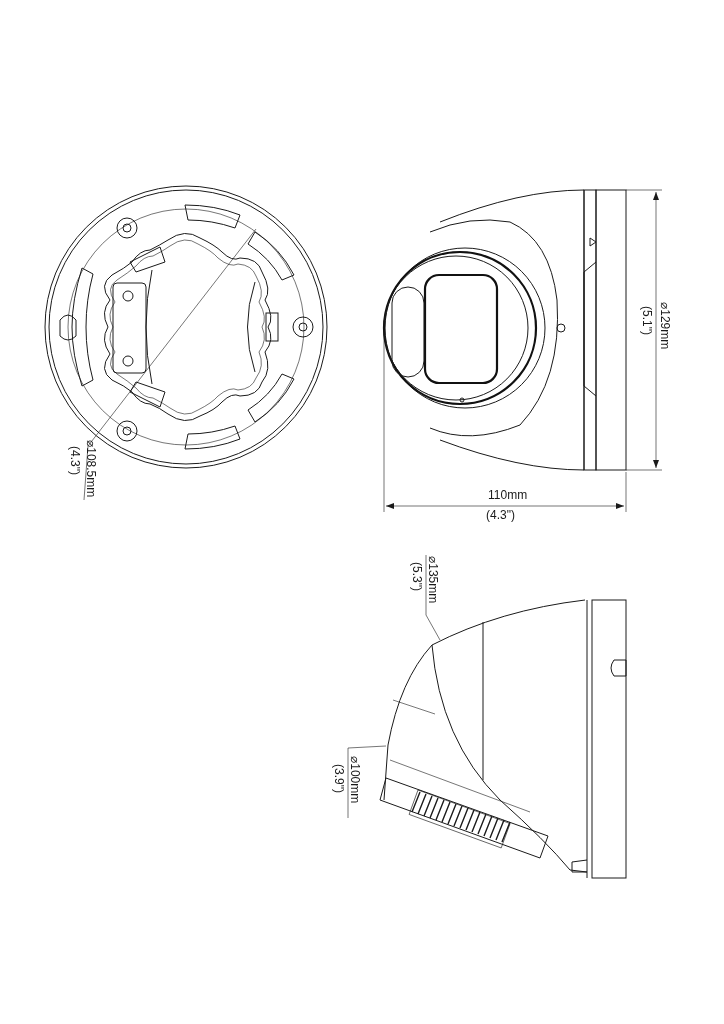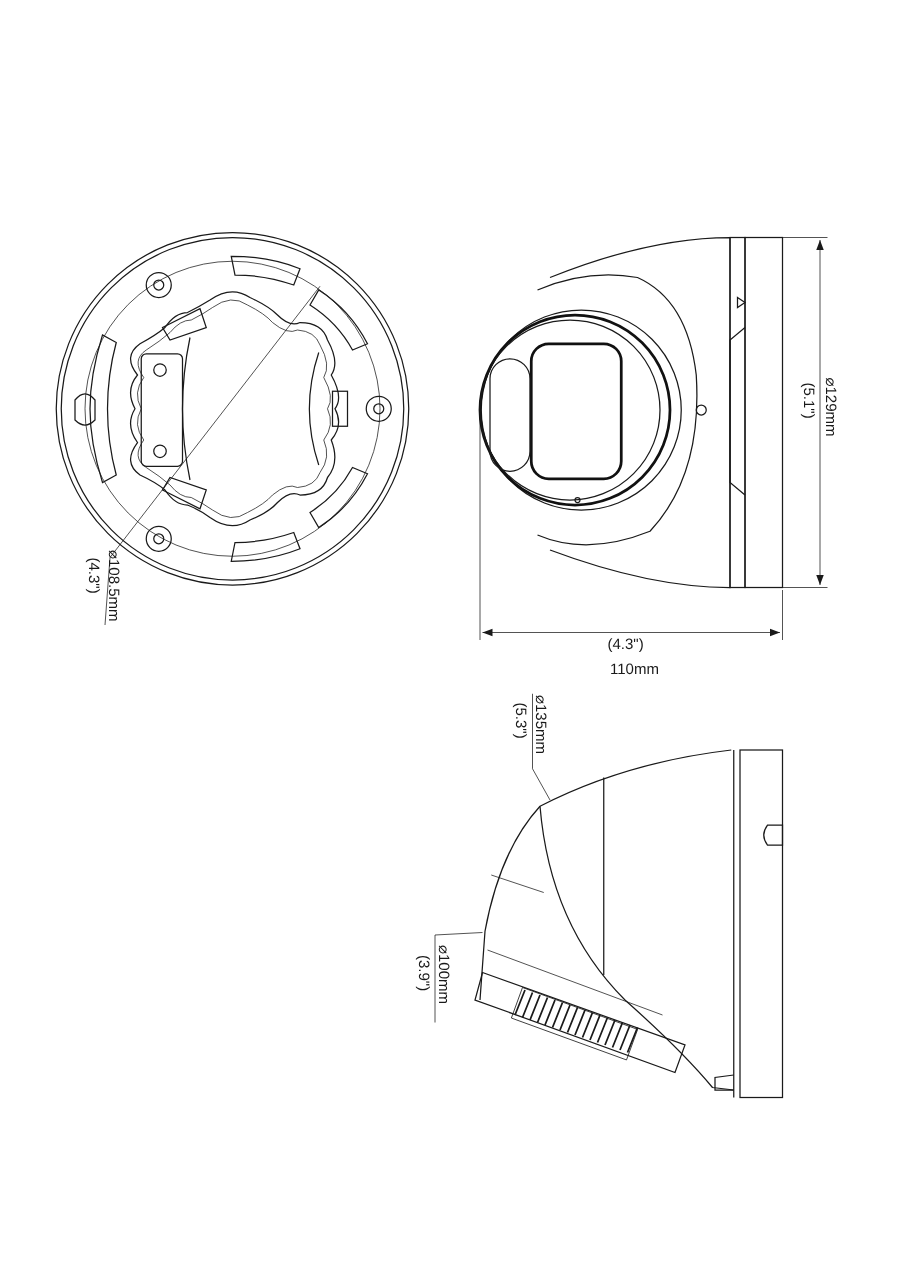--- a/index.html
+++ b/index.html
@@ -104,20 +104,20 @@
     <line class="lnt" x1="348" y1="748" x2="348" y2="818"></line>
   </g>
 </svg>
 
 <div class="lbl rot" style="left:98px;top:440px;">⌀108.5mm</div>
 <div class="lbl rot" style="left:82px;top:446px;">(4.3")</div>
 
 <div class="lbl rot" style="left:672px;top:302px;">⌀129mm</div>
 <div class="lbl rot" style="left:654px;top:306px;">(5.1")</div>
 
-<div class="lbl" style="left:488px;top:488px;margin-top:40px;">110mm</div>
+<div class="lbl" style="left:488px;top:488px;">110mm</div>
 <div class="lbl" style="left:486px;top:508px;">(4.3")</div>
 
 <div class="lbl rot" style="left:440px;top:556px;">⌀135mm</div>
 <div class="lbl rot" style="left:424px;top:562px;">(5.3")</div>
 
 <div class="lbl rot" style="left:362px;top:756px;">⌀100mm</div>
 <div class="lbl rot" style="left:346px;top:764px;">(3.9")</div>
 
 </body></html>

